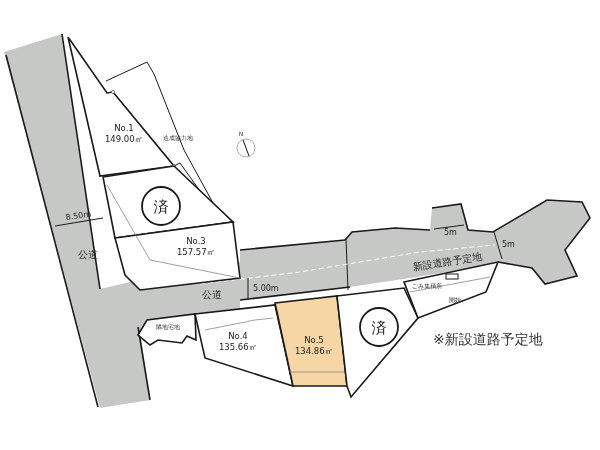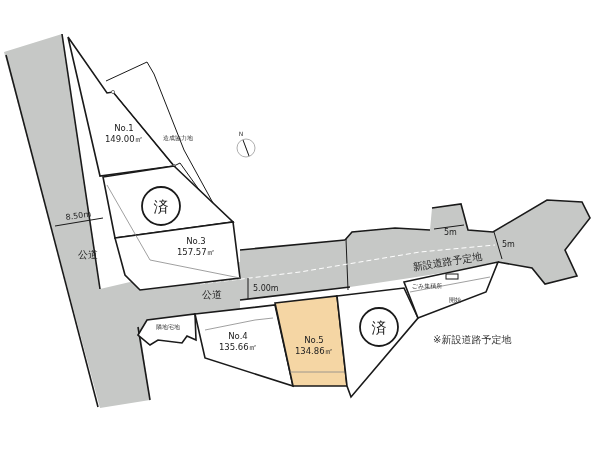--- a/index.html
+++ b/index.html
@@ -13,21 +13,21 @@
   .thin { fill: none; stroke: #1a1a1a; stroke-width: 1; }
   .faint { fill: none; stroke: #888; stroke-width: 0.8; }
   .dash { fill: none; stroke: #ffffff; stroke-width: 1; stroke-dasharray: 5 3; }
   .node { fill: #ffffff; stroke: #555; stroke-width: 0.8; }
   .lbl { font-size: 8.5px; fill: #222; text-anchor: middle; }
   .lbl-sm { font-size: 6px; fill: #333; text-anchor: middle; }
   .lbl-road { font-size: 10px; fill: #222; text-anchor: middle; }
   .lbl-dim { font-size: 8px; fill: #222; }
   .sumi-circle { fill: #ffffff; stroke: #1a1a1a; stroke-width: 1.8; }
   .sumi-text { font-size: 15px; fill: #1a1a1a; text-anchor: middle; font-family: "DejaVu Serif", serif; }
-  .note { position: absolute; left: 433px; top: 332px; font-size: 10px; line-height: 15px; color: #333; }
+  .note { position: absolute; left: 433px; top: 332px; font-size: 14px; line-height: 15px; color: #333; }
   .note div { white-space: nowrap; }
 </style>
 </head>
 <body>
 
 <svg id="plan" viewBox="0 0 600 450" xmlns="http://www.w3.org/2000/svg">
 
   <g>
     <polygon class="road" points="4,52 62,34 100,289 143,279 197,268 240,262 240,318 140,330 150,400 100,408"></polygon>
     <polyline class="road-edge" points="6,55 98,407"></polyline>

